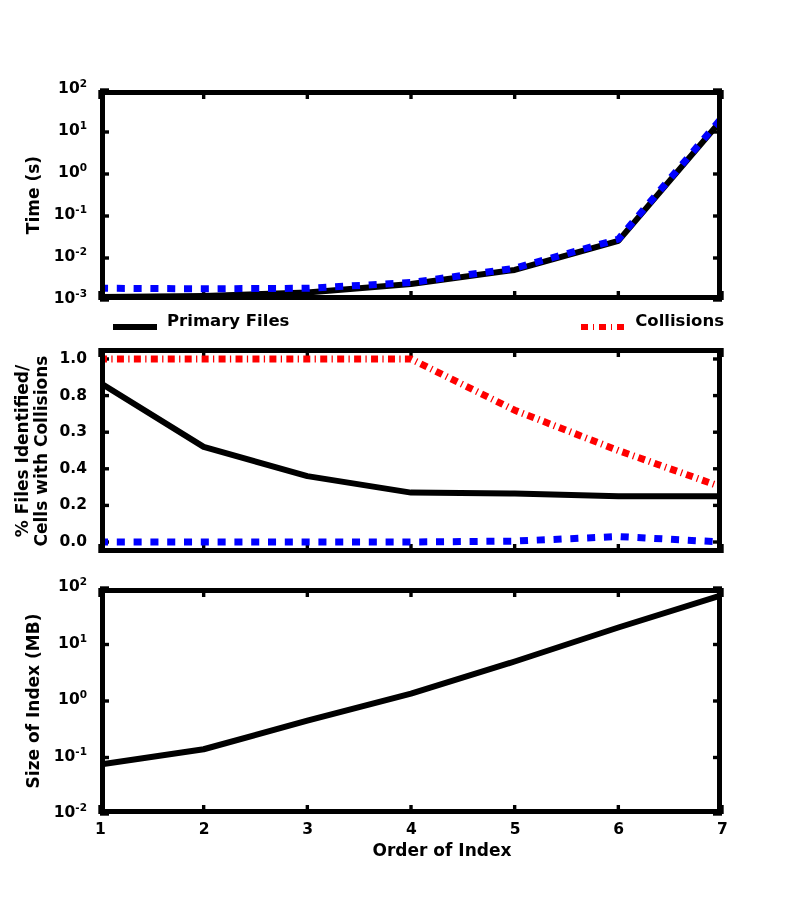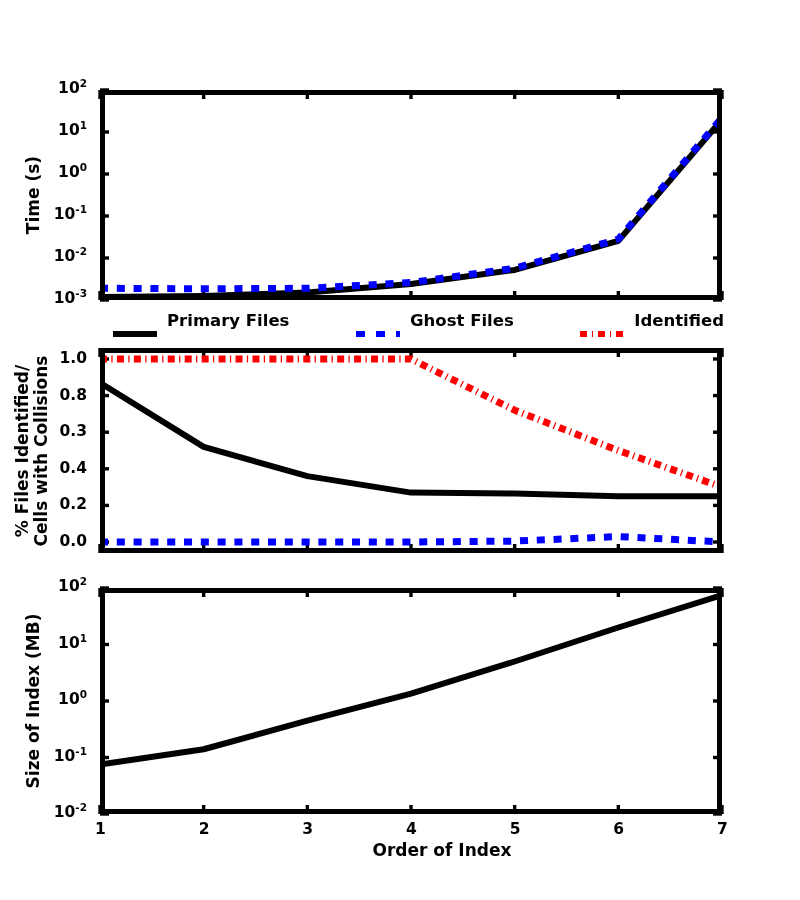--- a/index.html
+++ b/index.html
@@ -64,21 +64,21 @@
   .legend {
     position: absolute;
     display: flex;
     flex-direction: row;
     align-items: center;
     justify-content: space-between;
   }
   .legend-entry {
     display: flex;
     flex-direction: row;
-    align-items: flex-end;
+    align-items: center;
     gap: 9px;
   }
   .legend-label {
     font-weight: bold;
     font-size: 16.5px;
     color: #000000;
     white-space: nowrap;
   }
   .legend-swatch {
     width: 46px;
@@ -226,32 +226,24 @@
       <span class="legend-swatch">
         <svg width="46" height="10" viewBox="0 0 46 10">
             <line x1="1" y1="5" x2="45" y2="5" stroke="#000000" stroke-width="6"></line>
           </svg>
       </span>
       <span class="legend-label">Primary Files</span>
     </div>
     <div class="legend-entry">
       <span class="legend-swatch">
         <svg width="46" height="10" viewBox="0 0 46 10">
-            <line x1="1" y1="5" x2="45" y2="5" stroke="#0000FF" stroke-width="6" stroke-dasharray="9 11"></line>
-          </svg>
-      </span>
-      <span class="legend-label">Ghost Files</span>
-    </div>
-    <div class="legend-entry">
-      <span class="legend-swatch">
-        <svg width="46" height="10" viewBox="0 0 46 10">
             <line x1="1" y1="5" x2="45" y2="5" stroke="#FF0000" stroke-width="6" stroke-dasharray="7 5 1 5"></line>
           </svg>
       </span>
-      <span class="legend-label">Identified</span>
+      <span class="legend-label">Collisions</span>
     </div>
   </div>
 
   <div class="panel" id="panel2" style="left:100px; top:348px; width:622px; height:205px;">
     <svg id="svg2" width="622" height="205" viewBox="0 0 622 205">
         <line x1="0" y1="194.01785714285714" x2="9" y2="194.01785714285714" stroke="#000" stroke-width="3.4"></line>
         <line x1="613" y1="194.01785714285714" x2="622" y2="194.01785714285714" stroke="#000" stroke-width="3.4"></line>
         <line x1="0" y1="157.41071428571428" x2="9" y2="157.41071428571428" stroke="#000" stroke-width="3.4"></line>
         <line x1="613" y1="157.41071428571428" x2="622" y2="157.41071428571428" stroke="#000" stroke-width="3.4"></line>
         <line x1="0" y1="120.80357142857143" x2="9" y2="120.80357142857143" stroke="#000" stroke-width="3.4"></line>

